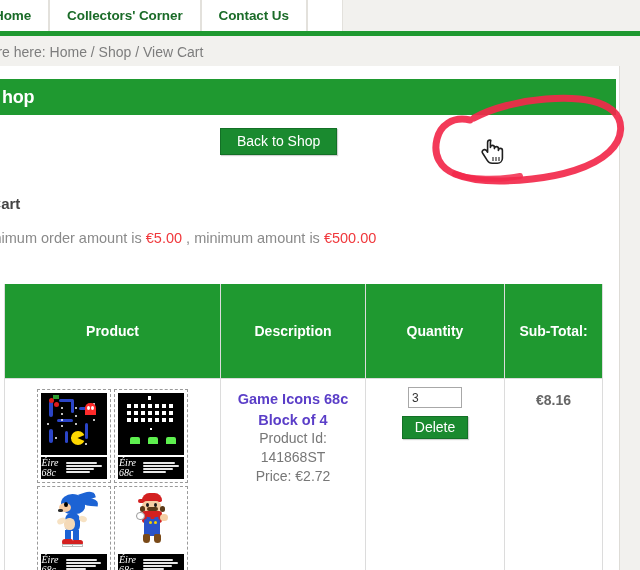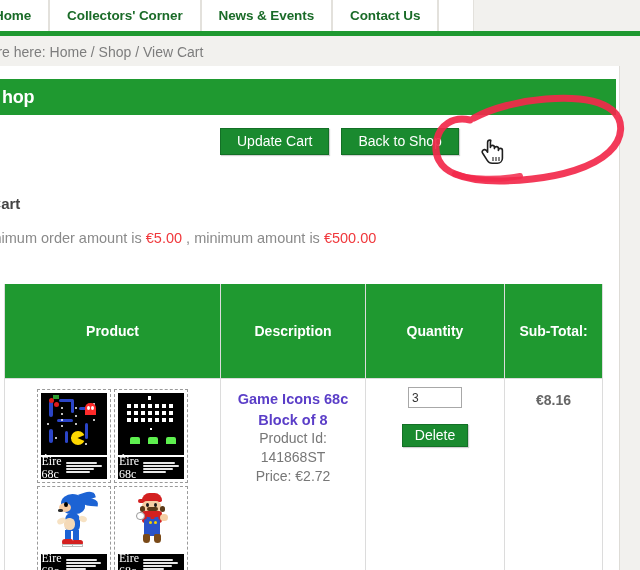--- a/index.html
+++ b/index.html
@@ -131,21 +131,21 @@
   .qty-input {
     width: 46px; height: 17px;
     border: 1px solid #a8a8a8;
     font-size: 12px; color: #333;
     padding: 1px 3px;
     font-family: "Liberation Sans", sans-serif;
     box-sizing: content-box;
     background:#fff;
   }
   .delete-btn {
-    margin-top: 16px;
+    margin-top: 8px;
     background: #1a8a2f; color: #fff;
     border: 1px solid #137026;
     font-size: 14px;
     padding: 2px 12px 3px 12px;
     cursor: pointer;
     font-family: "Liberation Sans", sans-serif;
     box-shadow: 1px 1px 1px rgba(0,0,0,0.18);
   }
 
   
@@ -171,22 +171,22 @@
   }
   .stamp-art.dark { background: #000000; }
   .stamp-art.light { background: #ffffff; }
   .stamp-label {
     position: absolute; left: 3px; right: 3px; bottom: 3px; height: 22px;
     display: flex; align-items: center;
   }
   .stamp-label.on-dark { background: #000; }
   .eire {
     font-family: "Liberation Serif", serif;
-    font-size: 12px; line-height: 1.05;
-    padding-left: 1px; width: 22px;
+    font-size: 10px; line-height: 1.05;
+    padding-left: 1px; width: 22px; font-style: italic;
   }
   .stamp-label.on-dark .eire { color: #fff; }
   .linegroup { flex: 1; padding-left: 2px; }
   .ln { height: 1.6px; margin-bottom: 1.4px; border-radius: 1px; }
   .stamp-label.on-dark .ln { background: #e8e8e8; }
 
   
   .px { position: absolute; }
   .maze { background: #2b45c8; border-radius: 2px; }
   .dot { background: #fff; width: 2px; height: 2px; border-radius: 50%; }
@@ -210,44 +210,40 @@
 
 <div id="root">
 
   <div class="navbar">
     <div class="navtabs">
       <div class="navtab">
           <span>Home</span>
         </div>
       <div class="navtab">
           <span>Collectors' Corner</span>
-        </div>
-      <div class="navtab">
-          <span>News &amp; Events</span>
         </div>
       <div class="navtab">
           <span>Contact Us</span>
         </div>
       <div class="navtab">
           <span></span>
         </div>
     </div>
     <div class="navunderline"></div>
   </div>
 
   <div class="breadcrumb">u are here: Home / Shop / View Cart</div>
 
   <div class="panel">
 
     <div class="page-banner">
       <span class="page-banner-text">hop</span>
     </div>
 
     <div class="btnrow">
-      <button class="grnbtn">Update Cart</button>
       <button class="grnbtn">Back to Shop</button>
     </div>
 
     <div class="sub-heading">iew Cart</div>
 
     <div class="notice">
       <span>he minimum order amount is </span><span class="amt">€5.00</span><span> , minimum amount is </span><span class="amt">€500.00</span>
     </div>
 
     <table class="cart-table">
@@ -415,21 +411,21 @@
                       <div class="ln" style="width:52%"></div>
                     </div>
                 </div>
               </div>
 
             </div>
           </td>
 
           <td class="col-desc cell-center">
             <div class="prod-title">Game Icons 68c</div>
-            <div class="prod-title">Block of 8</div>
+            <div class="prod-title">Block of 4</div>
             <div class="prod-meta">Product Id:</div>
             <div class="prod-meta">141868ST</div>
             <div class="prod-meta">Price: €2.72</div>
           </td>
 
           <td class="col-qty cell-center">
             <input class="qty-input" type="text" value="3" style="">
             <div><button class="delete-btn">Delete</button></div>
           </td>
 

